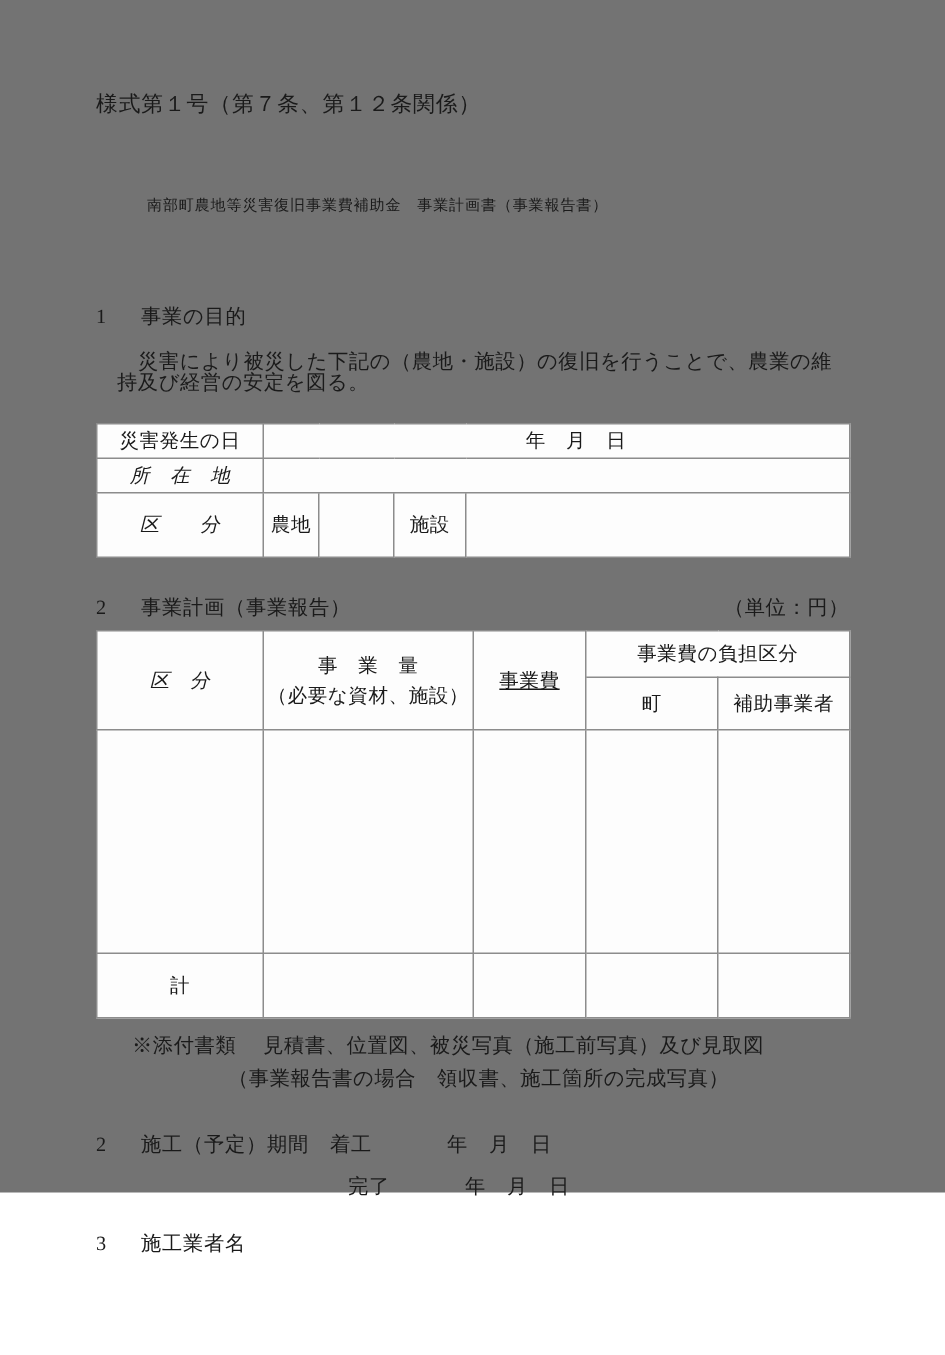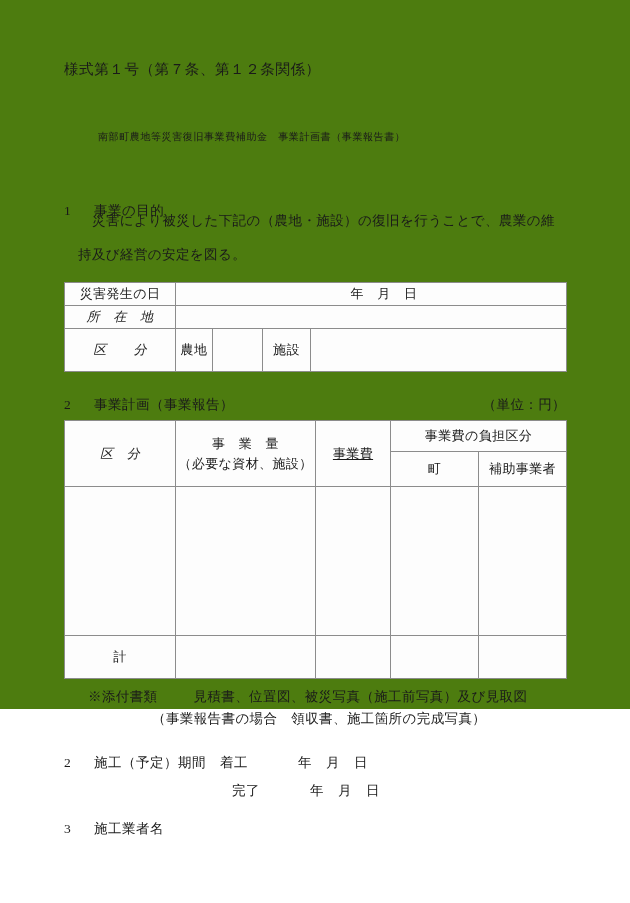--- a/index.html
+++ b/index.html
@@ -11,22 +11,22 @@
     height: 903px;
     background: #ffffff;
     font-family: "Liberation Serif", "DejaVu Serif", serif;
     color: #1a1a1a;
     position: relative;
     overflow: hidden;
   }
   .page {
     position: relative;
     width: 630px;
-    height: 709px;
-    background: #4d7c0f;
+    height: 795px;
+    background: #737373;
   }
 
   
   .form-code {
     position: absolute;
     left: 64px;
     top: 60px;
     font-size: 14.5px;
     letter-spacing: 0.6px;
     white-space: nowrap;
@@ -163,21 +163,21 @@
   .attach-2 {
     position: absolute;
     left: 152px;
     top: 710px;
     font-size: 13.5px;
     letter-spacing: 0.4px;
     white-space: nowrap;
   }
   .attach-label {
     display: inline-block;
-    margin-right: 36px;
+    margin-right: 18px;
     text-align: center;
   }
 
   
   .period-head {
     position: absolute;
     left: 64px;
     top: 754px;
     font-size: 13.5px;
     letter-spacing: 0.5px;
@@ -214,21 +214,21 @@
 
 <div class="page">
 
   <div class="form-code">様式第１号（第７条、第１２条関係）</div>
 
   <div class="doc-title">南部町農地等災害復旧事業費補助金　事業計画書（事業報告書）</div>
 
   <div class="section-head" style="left:64px; top:202px;">
     <span class="section-num">1</span><span>事業の目的</span>
   </div>
-  <div class="body-line" style="left:92px; top:212px;">災害により被災した下記の（農地・施設）の復旧を行うことで、農業の維</div>
+  <div class="body-line" style="left:92px; top:232px;">災害により被災した下記の（農地・施設）の復旧を行うことで、農業の維</div>
   <div class="body-line" style="left:78px; top:246px;">持及び経営の安定を図る。</div>
 
   <table class="grid" id="table-disaster">
     <colgroup>
       <col style="width:111px">
       <col style="width:37px">
       <col style="width:50px">
       <col style="width:48px">
       <col style="width:256px">
     </colgroup>

